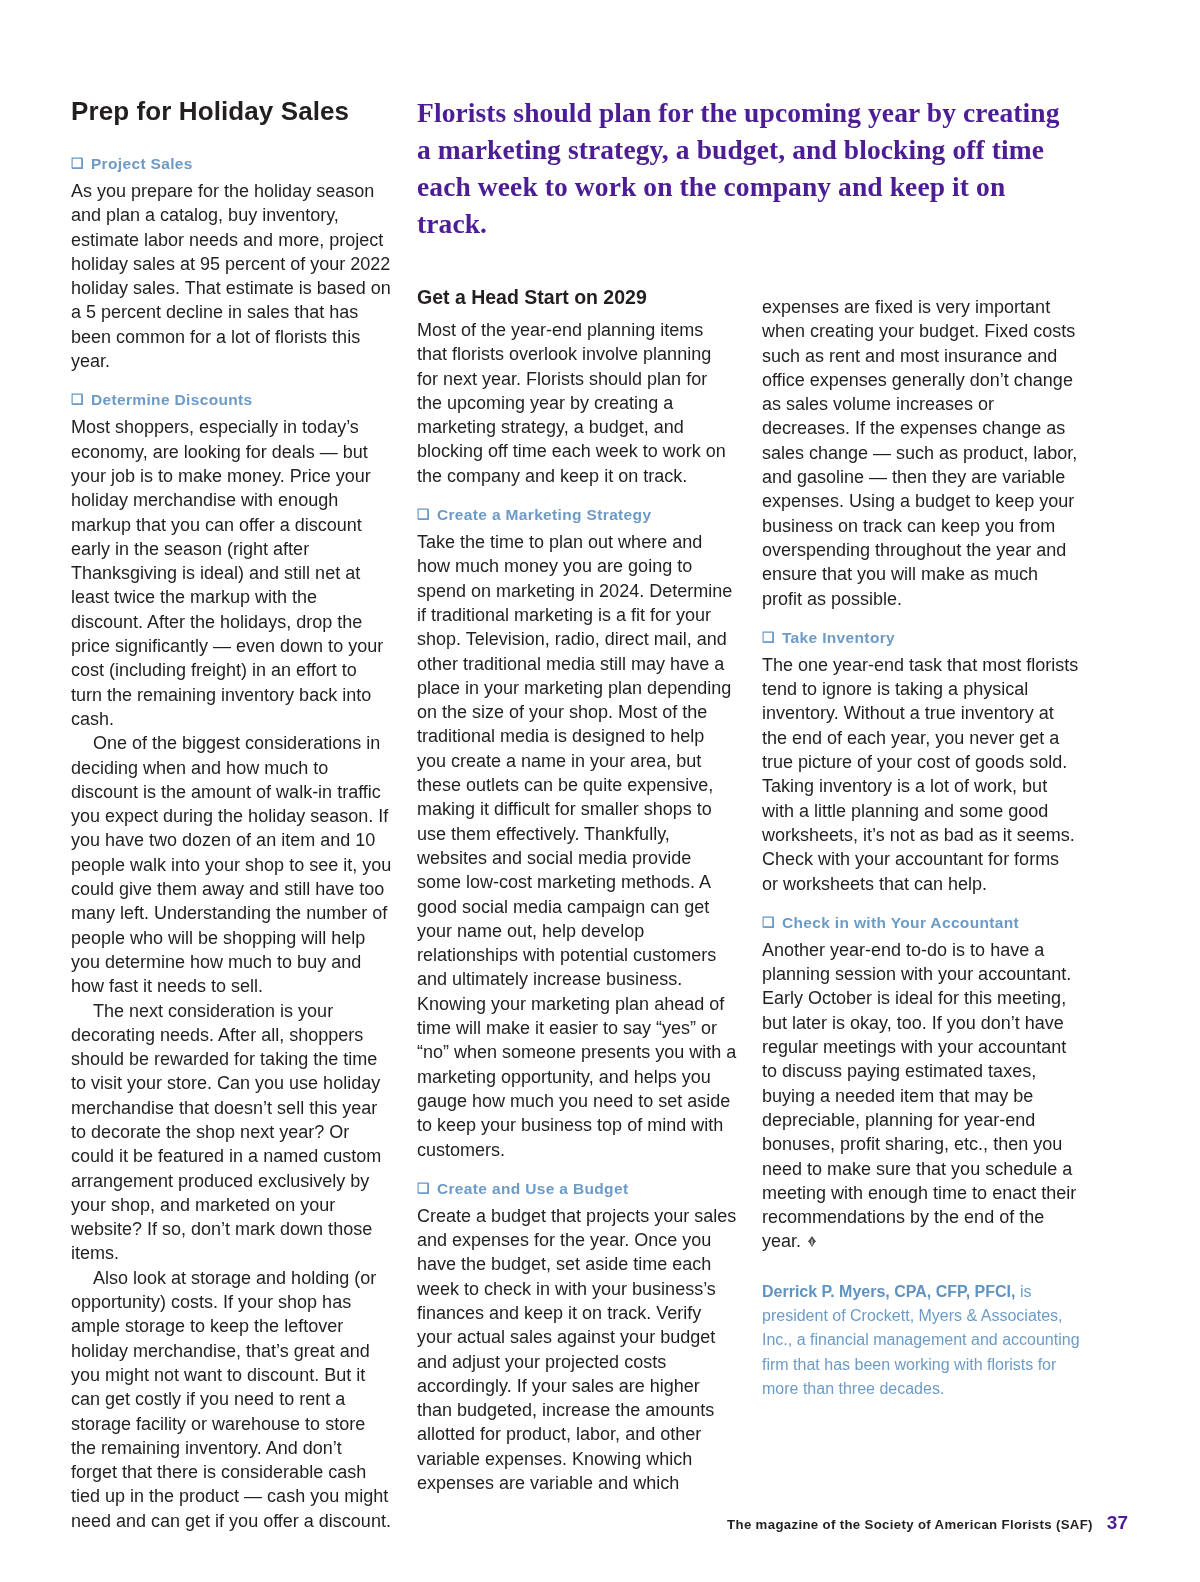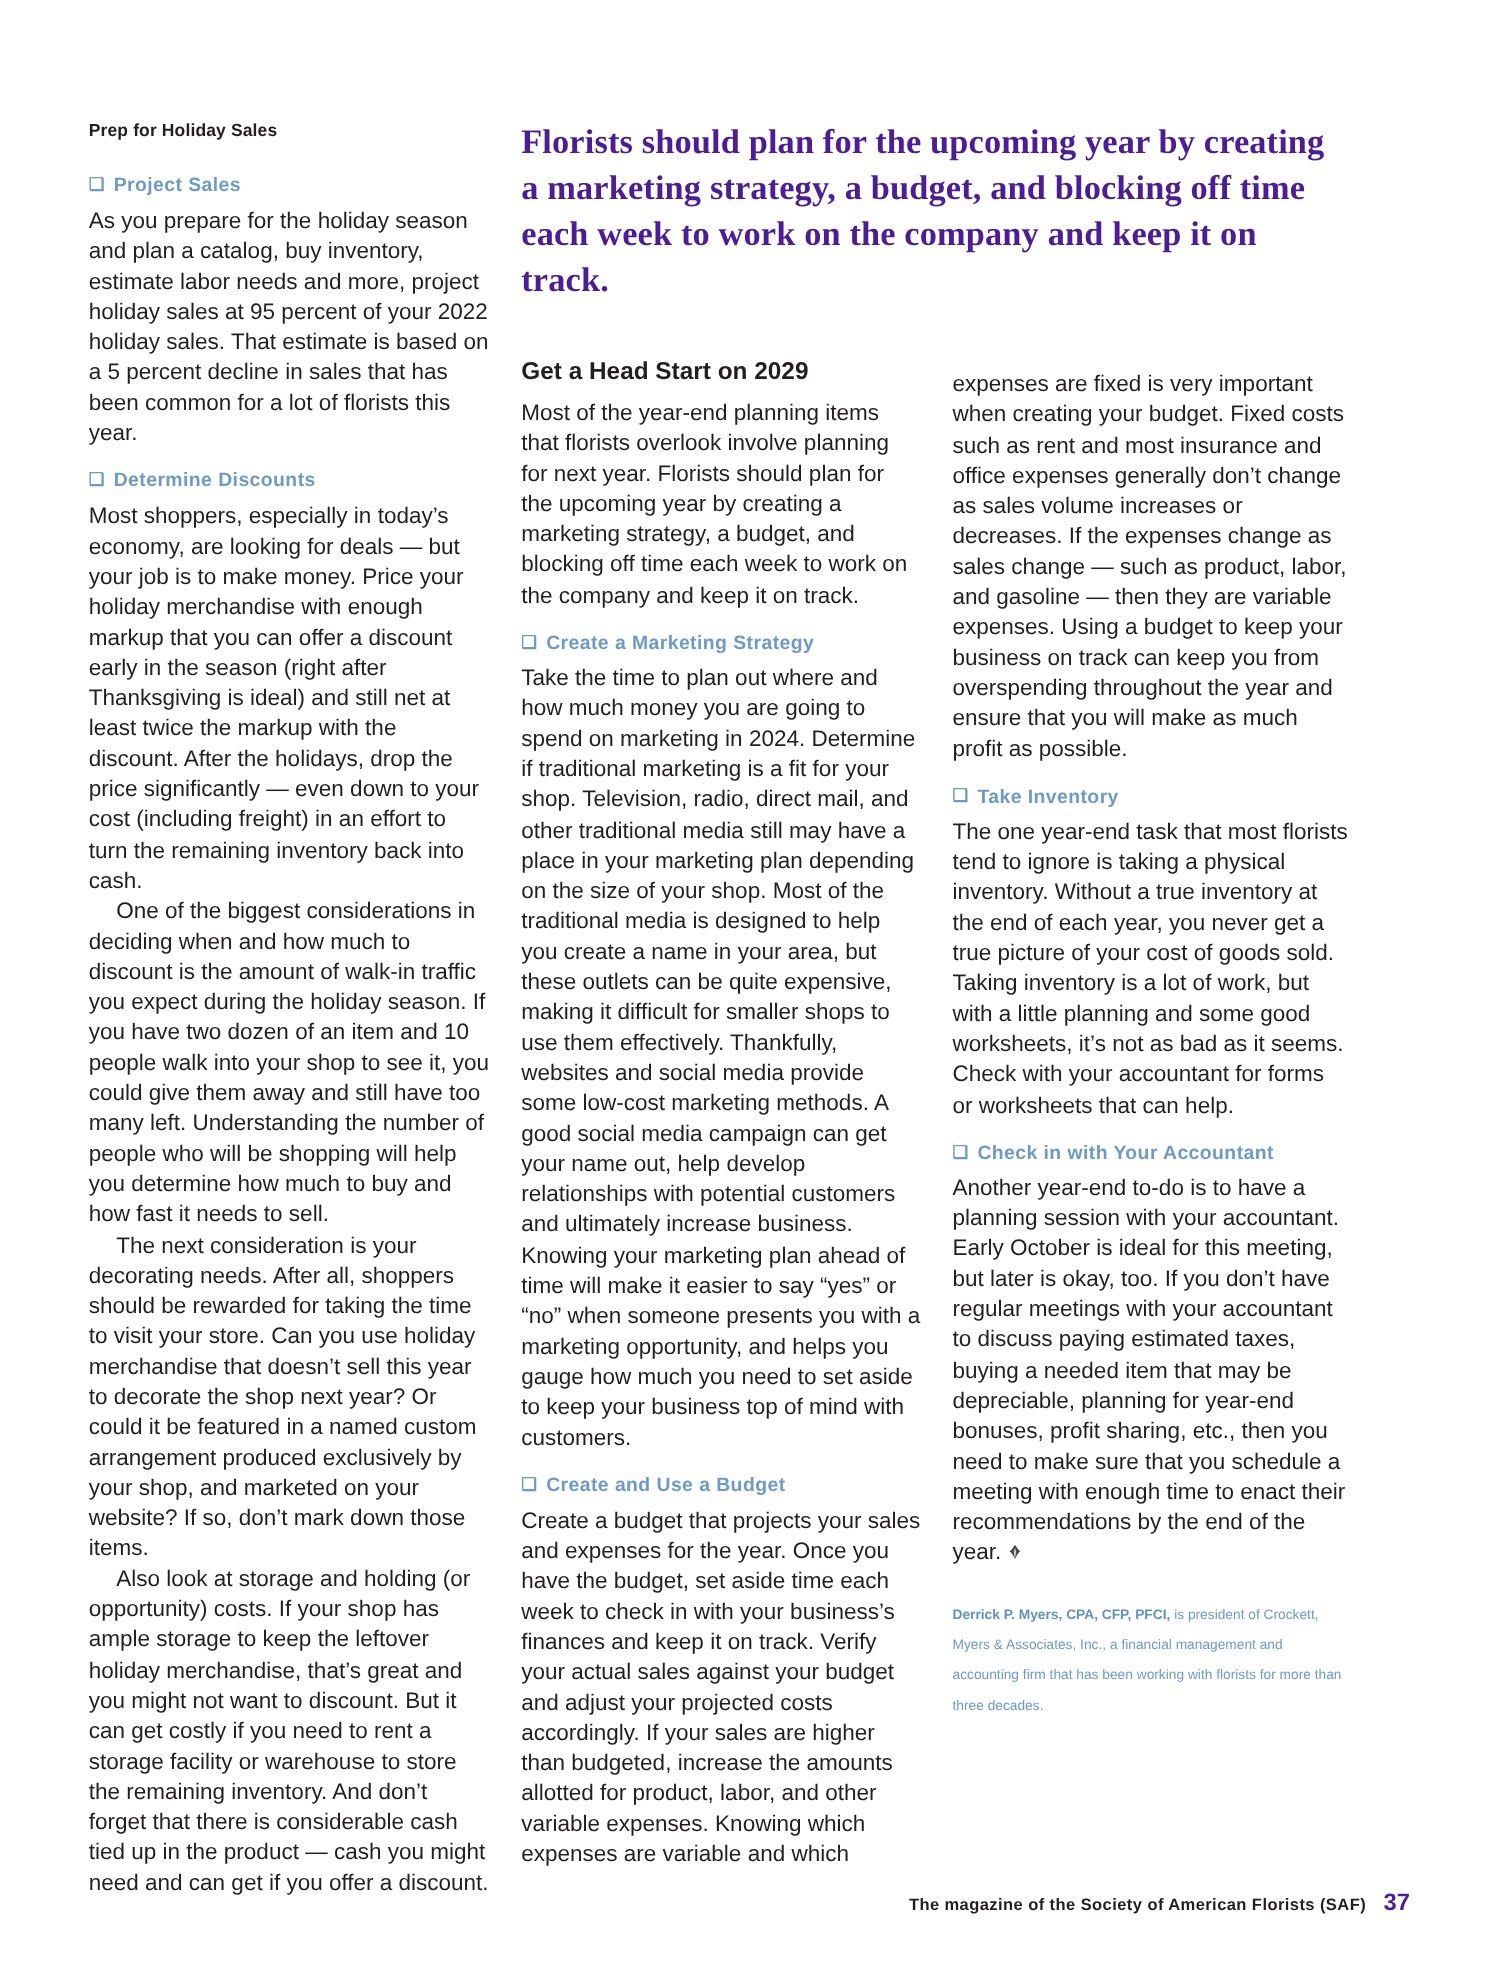--- a/index.html
+++ b/index.html
@@ -21,21 +21,21 @@
   }
 
   
   .col-left {
     position: absolute;
     left: 71px;
     top: 96px;
     width: 321px;
   }
   .col-left h2.section-title {
-    font-size: 14px;
+    font-size: 26px;
     font-weight: bold;
     color: #231f20;
     margin: 0 0 28px 0;
     letter-spacing: 0.1px;
   }
   .subhead {
     color: #6d9bc6;
     font-weight: bold;
     font-size: 15.5px;
     letter-spacing: 0.35px;
@@ -96,21 +96,21 @@
 
   
   .col-right {
     position: absolute;
     left: 762px;
     top: 295px;
     width: 318px;
   }
 
   .byline {
-    font-size: 11px;
+    font-size: 16px;
     line-height: 24.3px;
     color: #6d9bc6;
     margin: 26px 0 0 0;
   }
   .byline .name {
     font-weight: bold;
     color: #5f93c2;
   }
   .endmark {
     display: inline-block;

